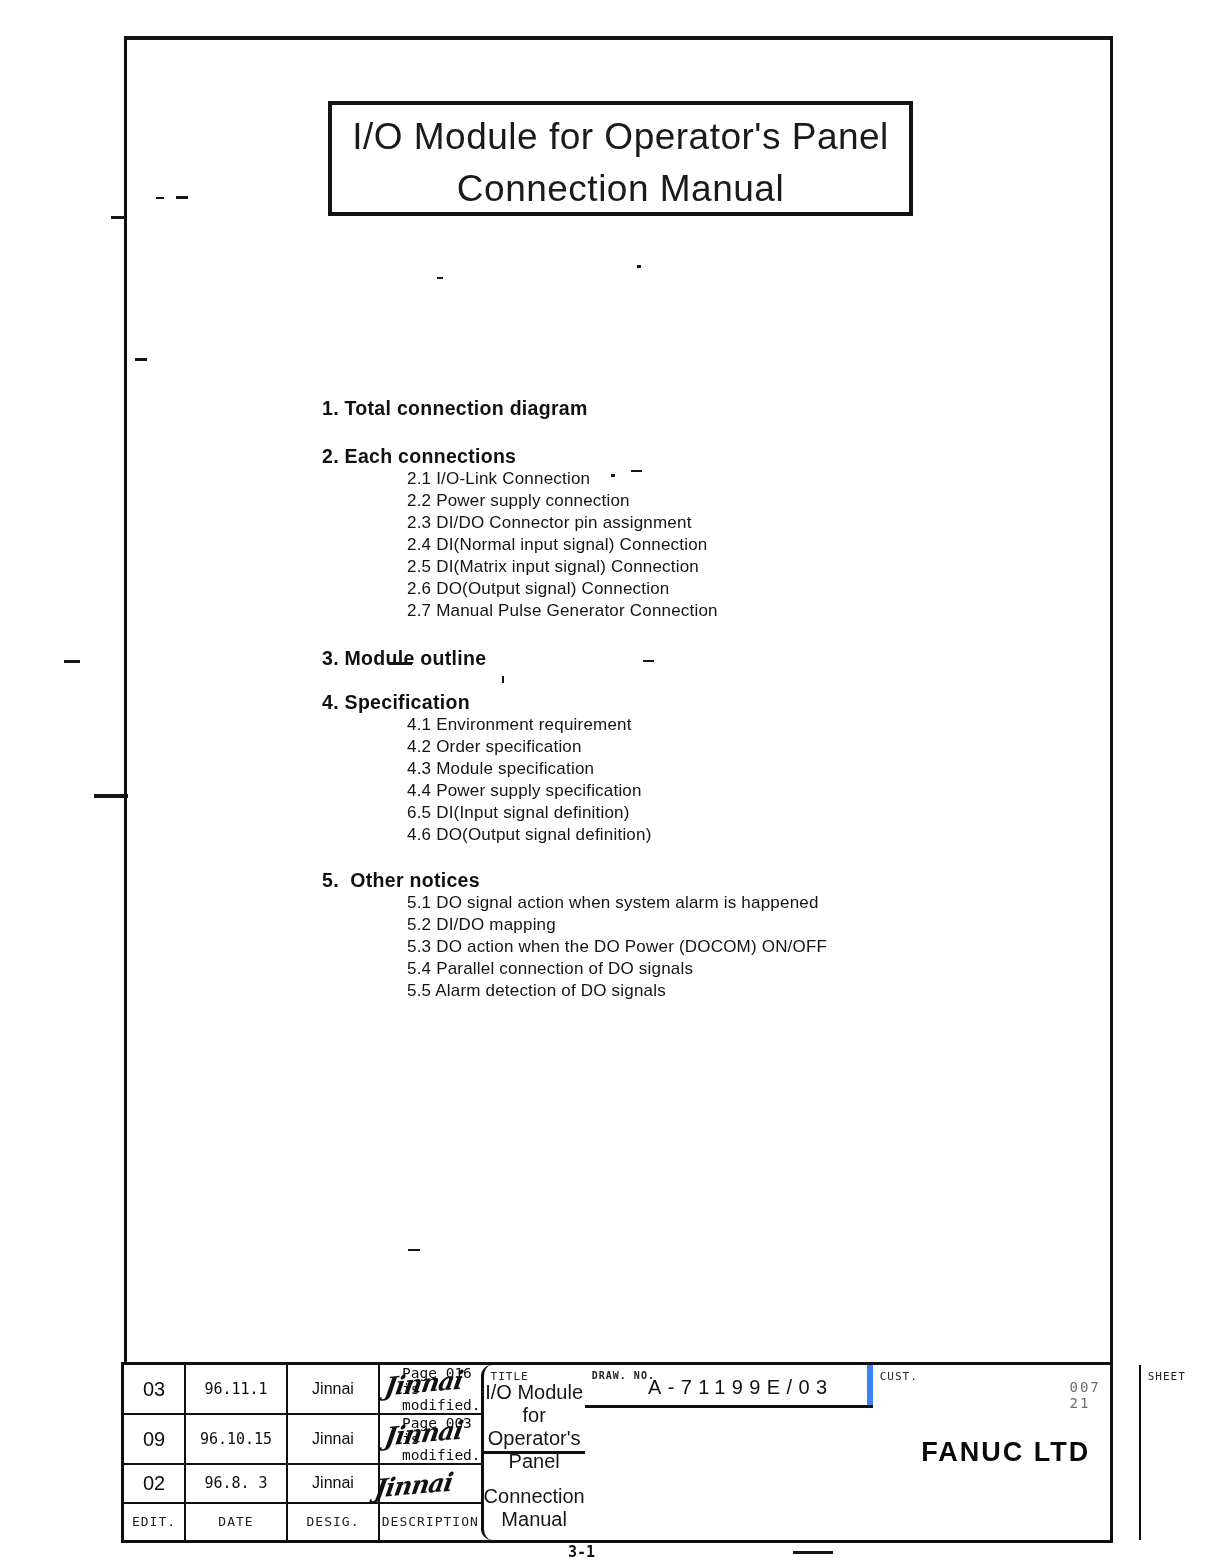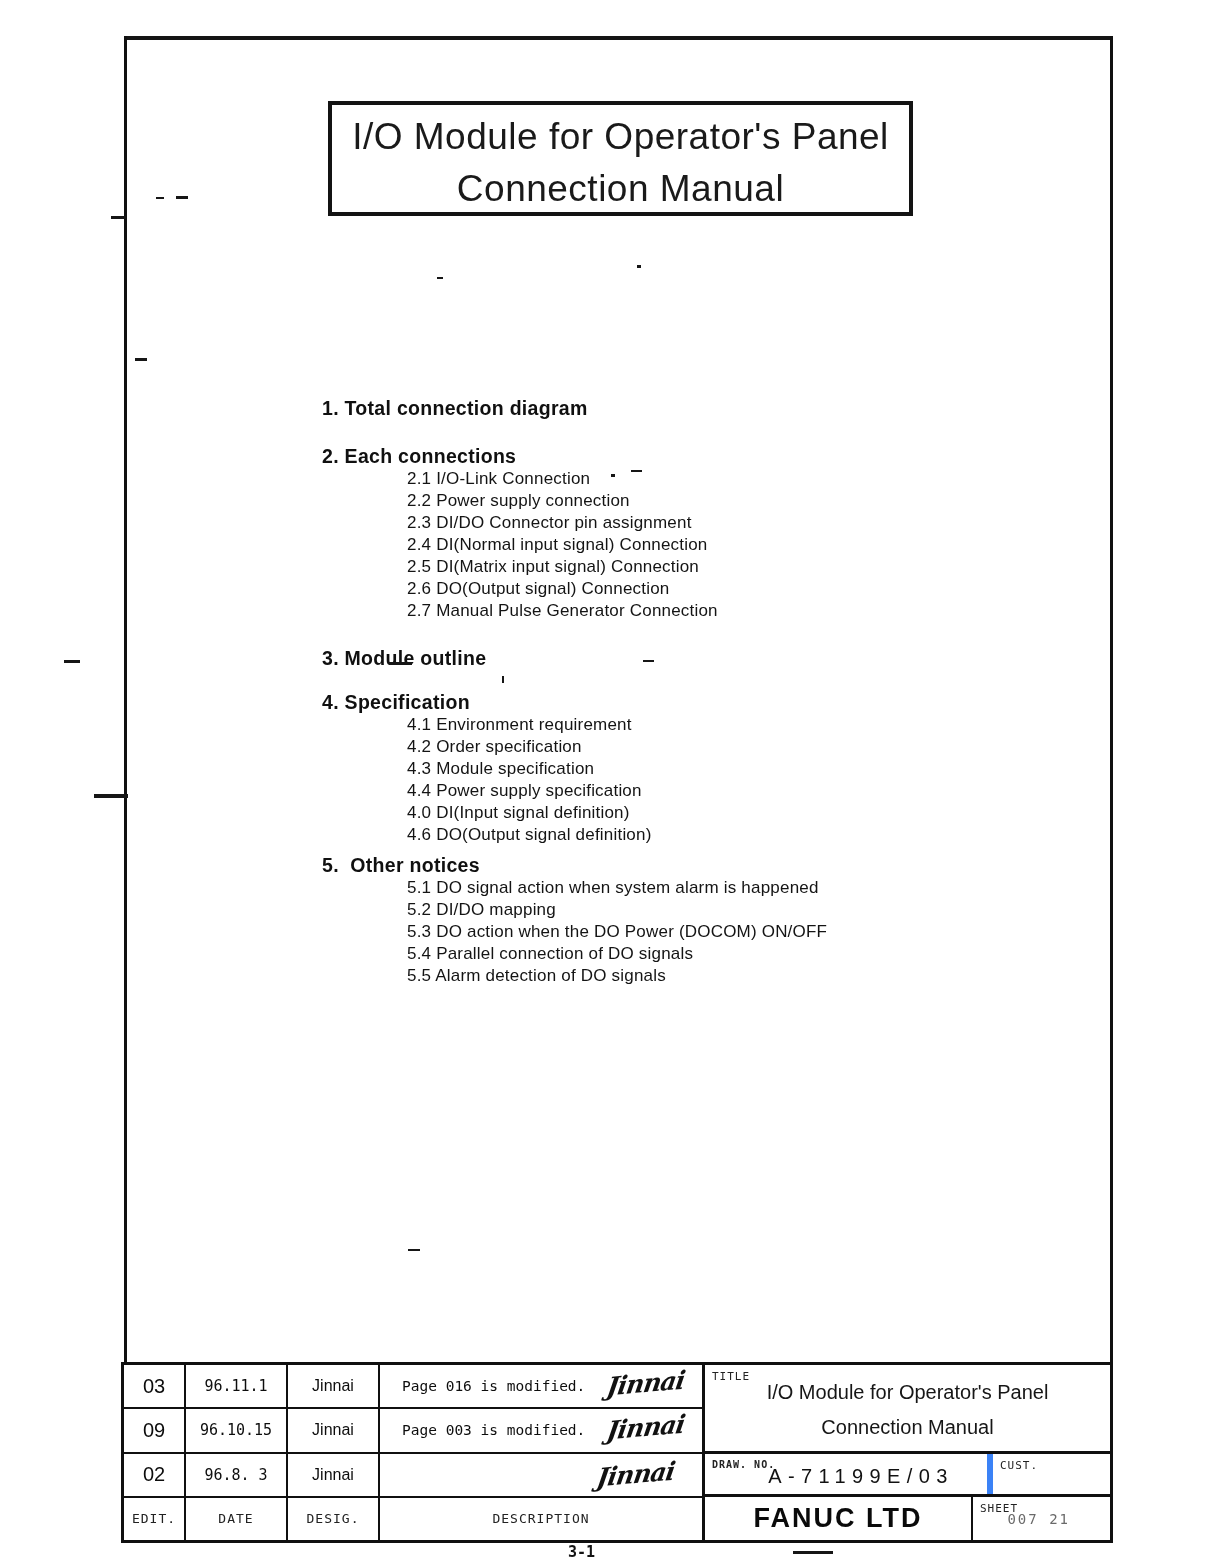--- a/index.html
+++ b/index.html
@@ -30,21 +30,21 @@
 
   
   .toc { position:absolute; left:322px; top:396px; width:600px; }
   .toc-heading {
     font-size:19.5px; font-weight:bold; line-height:24px; color:#101010;
     letter-spacing:0.3px; white-space:pre;
   }
   .toc-heading.mt1 { margin-top:24px; }
   .toc-heading.mt2 { margin-top:24px; }
   .toc-heading.mt3 { margin-top:20px; }
-  .toc-heading.mt4 { margin-top:7px; }
+  .toc-heading.mt4 { margin-top:22px; }
   .toc-items { padding-left:85px; }
   .toc-item {
     font-size:17px; line-height:22px; color:#141414; letter-spacing:0.2px;
   }
 
   
   .rev-table {
     position:absolute; left:121px; top:1362px; width:992px; height:181px;
     border:3px solid #101010; display:flex; background:#fff;
   }
@@ -62,21 +62,21 @@
   .c-desc.hdr { justify-content:center; padding-left:0; }
 
   .signature {
     font-family:"DejaVu Serif", serif; font-style:italic; font-weight:bold;
     font-size:25px; transform:rotate(-5deg) skewX(-14deg); display:inline-block;
     letter-spacing:-1px; color:#111;
   }
   .sig-abs { position:absolute; right:18px; top:4px; }
   .sig-only { position:absolute; right:28px; top:6px; }
 
-  .rev-right { flex:1; display:flex; flex-direction:column; border-left:3px solid #101010; }
+  .rev-right { flex:1; display:flex; flex-direction:row; border-left:3px solid #101010;border-radius:11px; }
   .tb-title { height:89px; border-bottom:3px solid #101010; position:relative; text-align:center; }
   .tb-label { position:absolute; left:7px; top:5px; font-family:"DejaVu Sans Mono", monospace;
               font-size:11px; letter-spacing:1px; color:#222; }
   .tb-title .t1 { margin-top:16px; font-size:20px; color:#161616; }
   .tb-title .t2 { margin-top:12px; font-size:20px; color:#161616; }
   .tb-mid { height:43px; display:flex; border-bottom:3px solid #101010; }
   .tb-draw { width:288px; border-right:6px solid #3b82f6; position:relative;
              display:flex; align-items:center; justify-content:center; }
   .tb-draw .drawno { font-size:20px; letter-spacing:0.32em; margin-left:30px; margin-top:4px; color:#111; }
   .tb-cust { flex:1; position:relative; }
@@ -125,21 +125,21 @@
     </div>
 
     <div class="toc-heading mt2">3. Module outline</div>
 
     <div class="toc-heading mt3">4. Specification</div>
     <div class="toc-items">
       <div class="toc-item">4.1 Environment requirement</div>
       <div class="toc-item">4.2 Order specification</div>
       <div class="toc-item">4.3 Module specification</div>
       <div class="toc-item">4.4 Power supply specification</div>
-      <div class="toc-item">4.0 DI(Input signal definition)</div>
+      <div class="toc-item">6.5 DI(Input signal definition)</div>
       <div class="toc-item">4.6 DO(Output signal definition)</div>
     </div>
 
     <div class="toc-heading mt4">5.  Other notices</div>
     <div class="toc-items">
       <div class="toc-item">5.1 DO signal action when system alarm is happened</div>
       <div class="toc-item">5.2 DI/DO mapping</div>
       <div class="toc-item">5.3 DO action when the DO Power (DOCOM) ON/OFF</div>
       <div class="toc-item">5.4 Parallel connection of DO signals</div>
       <div class="toc-item">5.5 Alarm detection of DO signals</div>

